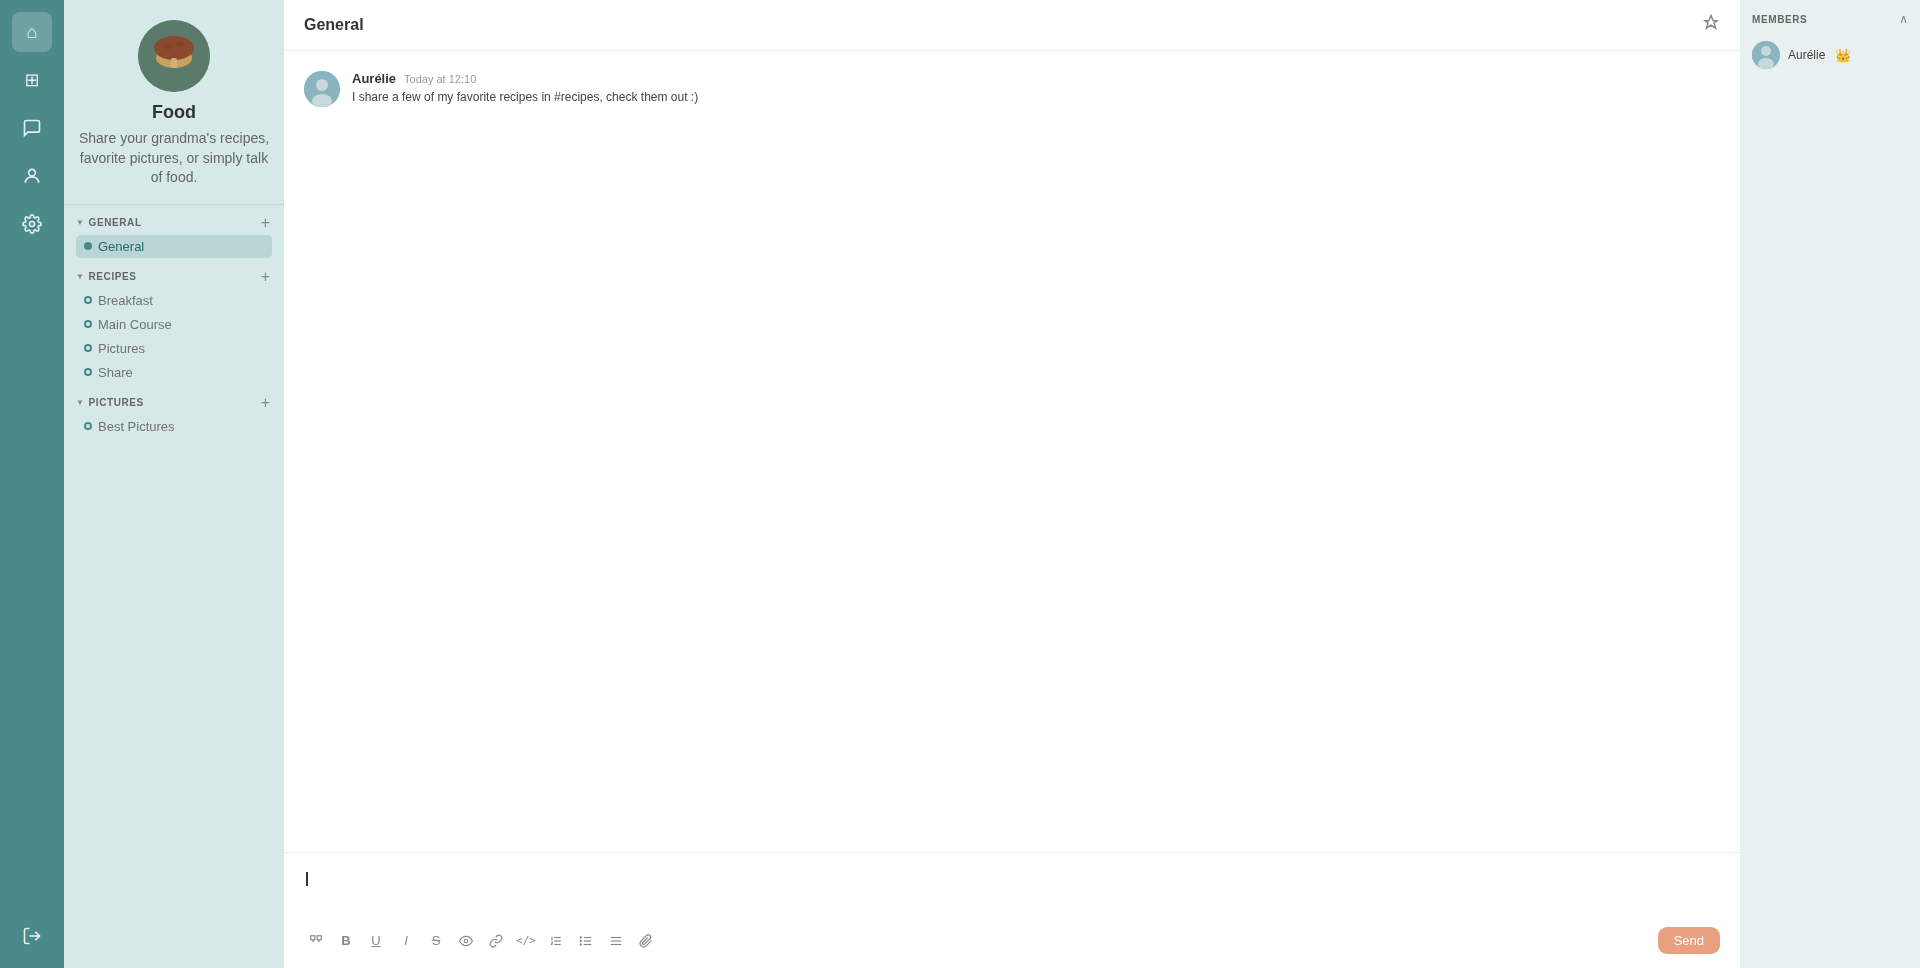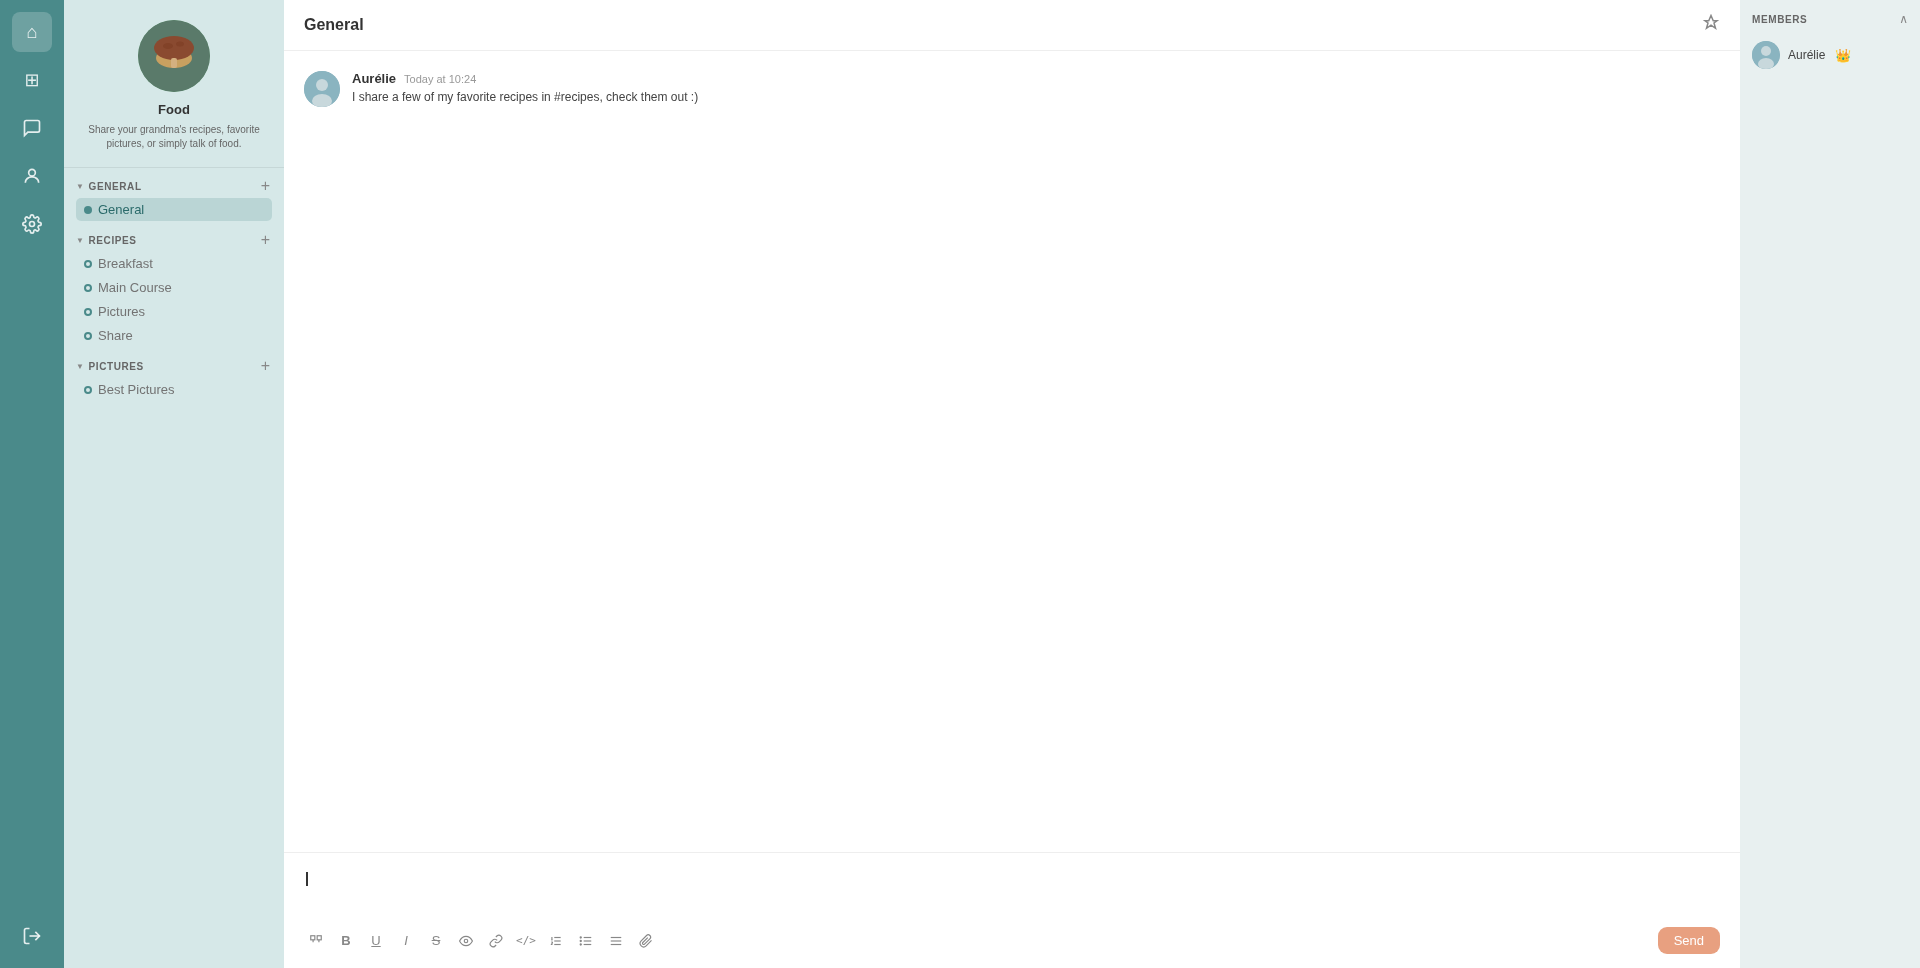--- a/index.html
+++ b/index.html
@@ -52,27 +52,27 @@
       border-radius: 50%;
       background: #6a9a7a;
       overflow: hidden;
       margin-bottom: 10px;
       display: flex;
       align-items: center;
       justify-content: center;
     }
     .sidebar-avatar svg { width: 72px; height: 72px; }
     .sidebar-title {
-      font-size: 13px;
+      font-size: 18px;
       font-weight: 600;
       color: #333;
       margin-bottom: 6px;
     }
     .sidebar-desc {
-      font-size: 10px;
+      font-size: 14px;
       color: #666;
       text-align: center;
       line-height: 1.4;
     }
 
     .sidebar-section {
       padding: 10px 12px 0;
     }
     .sidebar-section-header {
       display: flex;
@@ -424,21 +424,21 @@
       <div class="message-avatar">
         <svg viewBox="0 0 36 36" xmlns="http://www.w3.org/2000/svg">
           <circle cx="18" cy="18" r="18" fill="#8ab4c0"></circle>
           <circle cx="18" cy="14" r="6" fill="#c8d8dc"></circle>
           <ellipse cx="18" cy="30" rx="10" ry="7" fill="#c8d8dc"></ellipse>
         </svg>
       </div>
       <div class="message-body">
         <div class="message-meta">
           <span class="message-author">Aurélie</span>
-          <span class="message-time">Today at 10:24</span>
+          <span class="message-time">Today at 12:10</span>
         </div>
         <div class="message-text">I share a few of my favorite recipes in #recipes, check them out :)</div>
       </div>
     </div>
   </div>
 
   <div class="editor-area">
     <div class="editor-box" contenteditable="true" style="">
       <span class="cursor-line"></span>
     </div>

